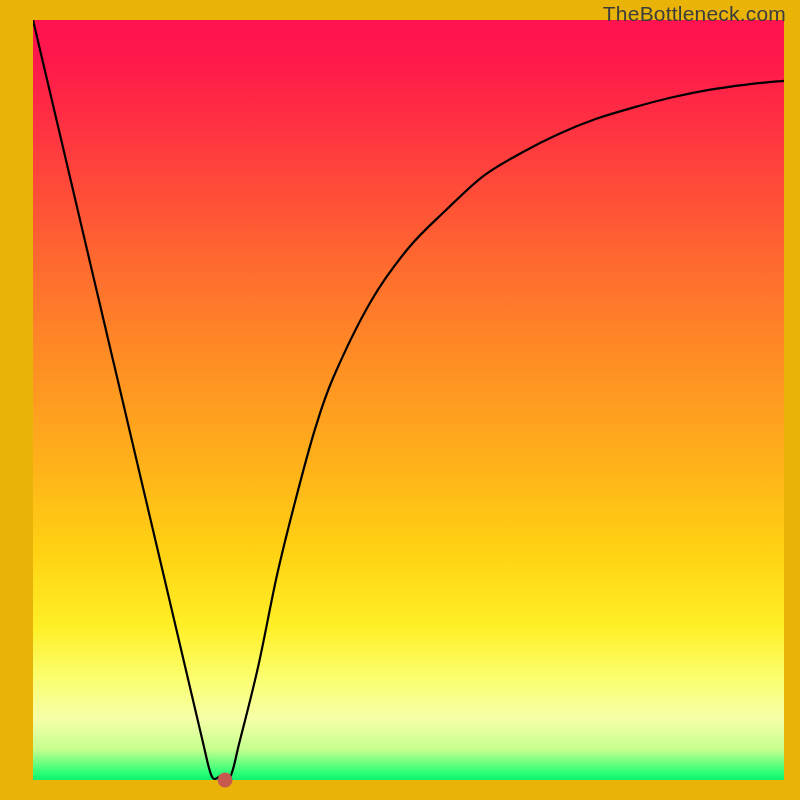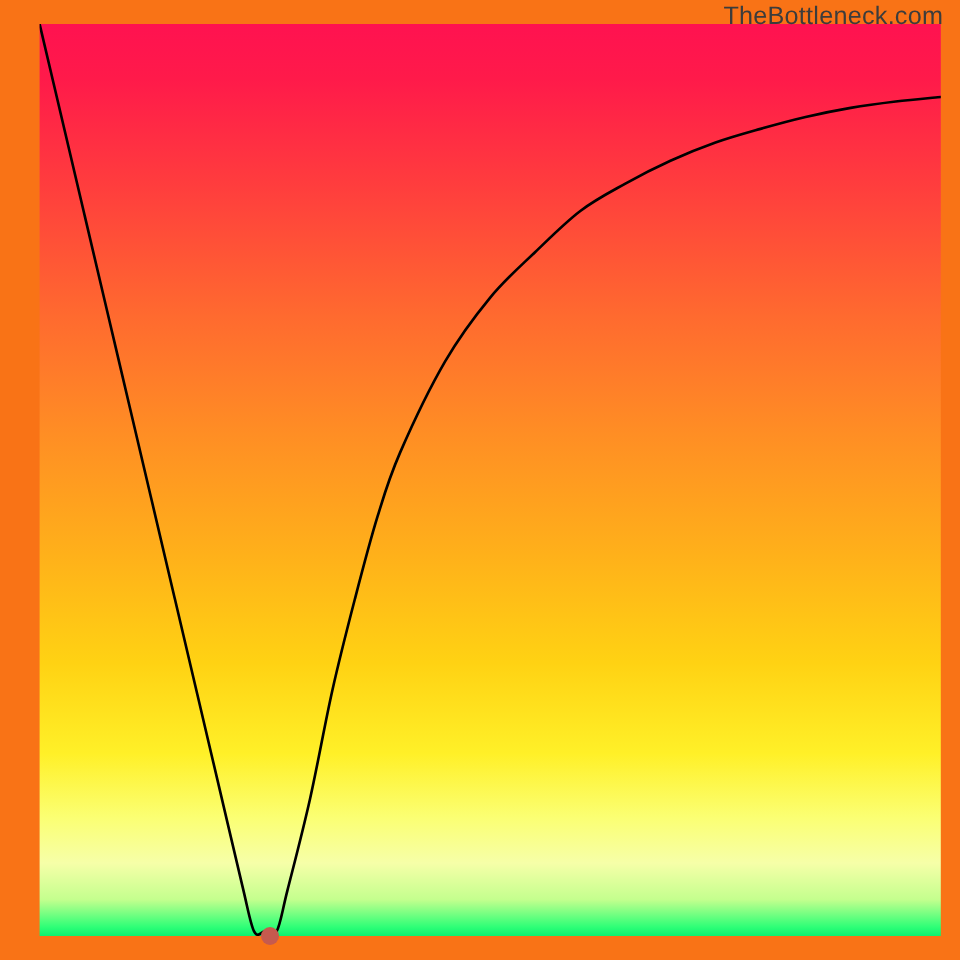--- a/index.html
+++ b/index.html
@@ -8,21 +8,21 @@
     width: 800px;
     height: 800px;
     overflow: hidden;
     background: #000;
     font-family: Arial, Helvetica, sans-serif;
   }
   .frame {
     position: relative;
     width: 800px;
     height: 800px;
-    background: #f97316;
+    background: #eab308;
   }
   .plot-area {
     position: absolute;
     left: 33px;
     top: 20px;
     width: 751px;
     height: 760px;
     
     background: linear-gradient(to bottom,
       #ff1250 0%,

